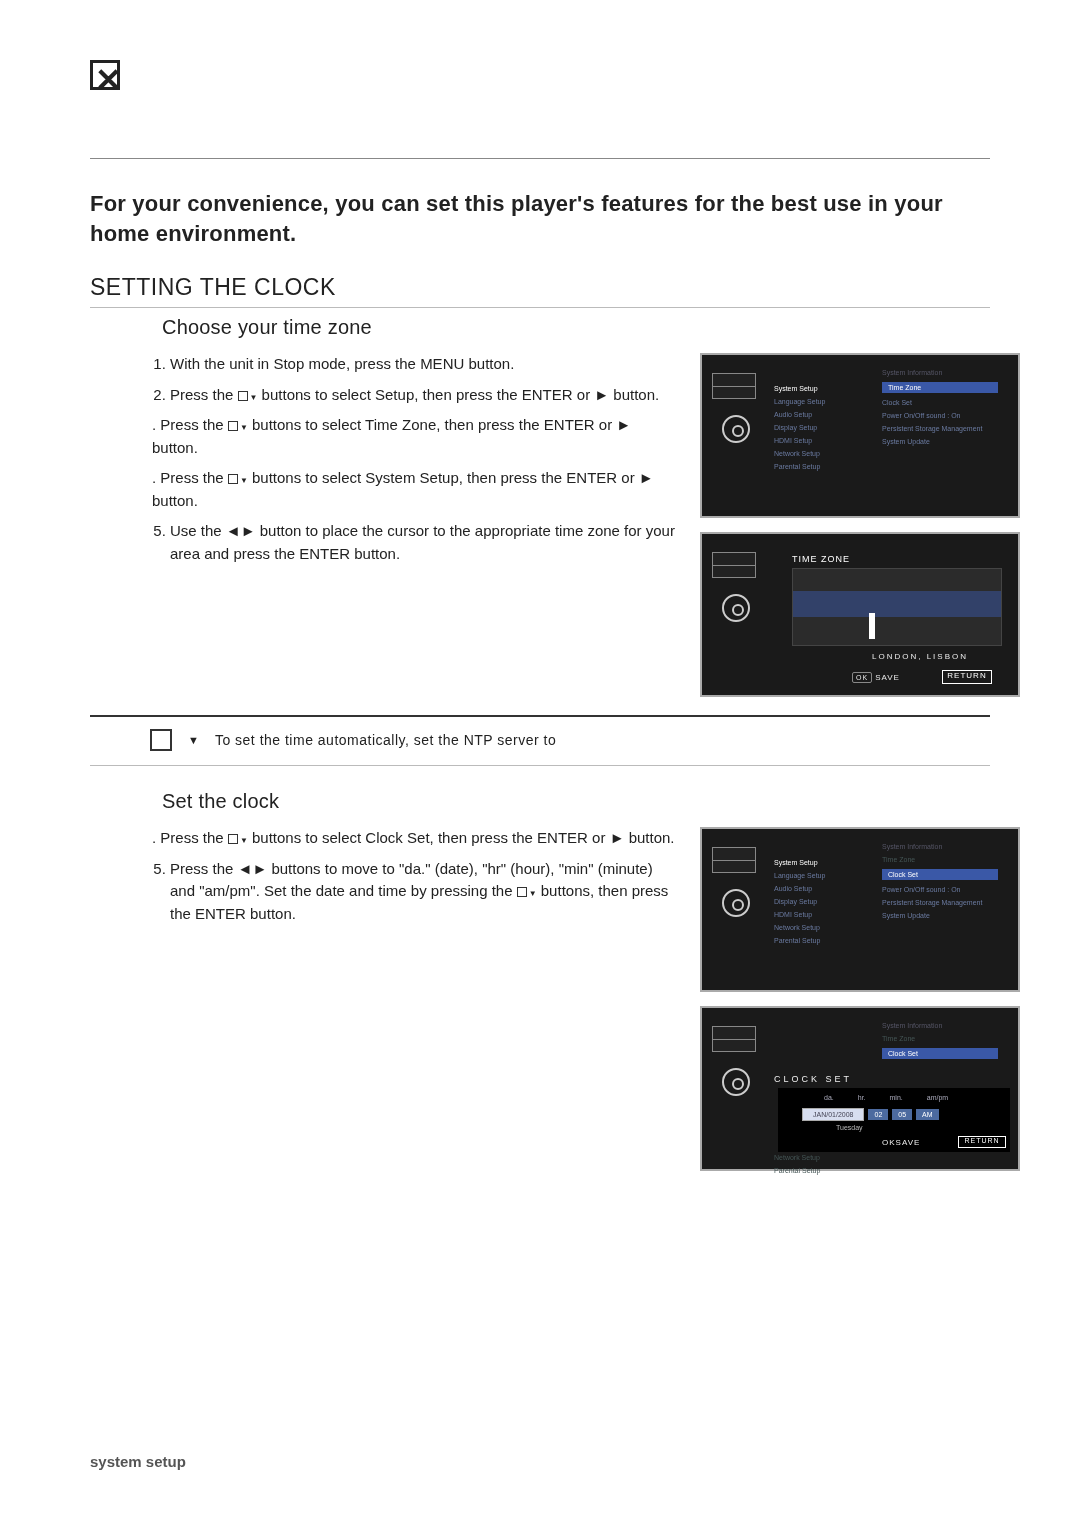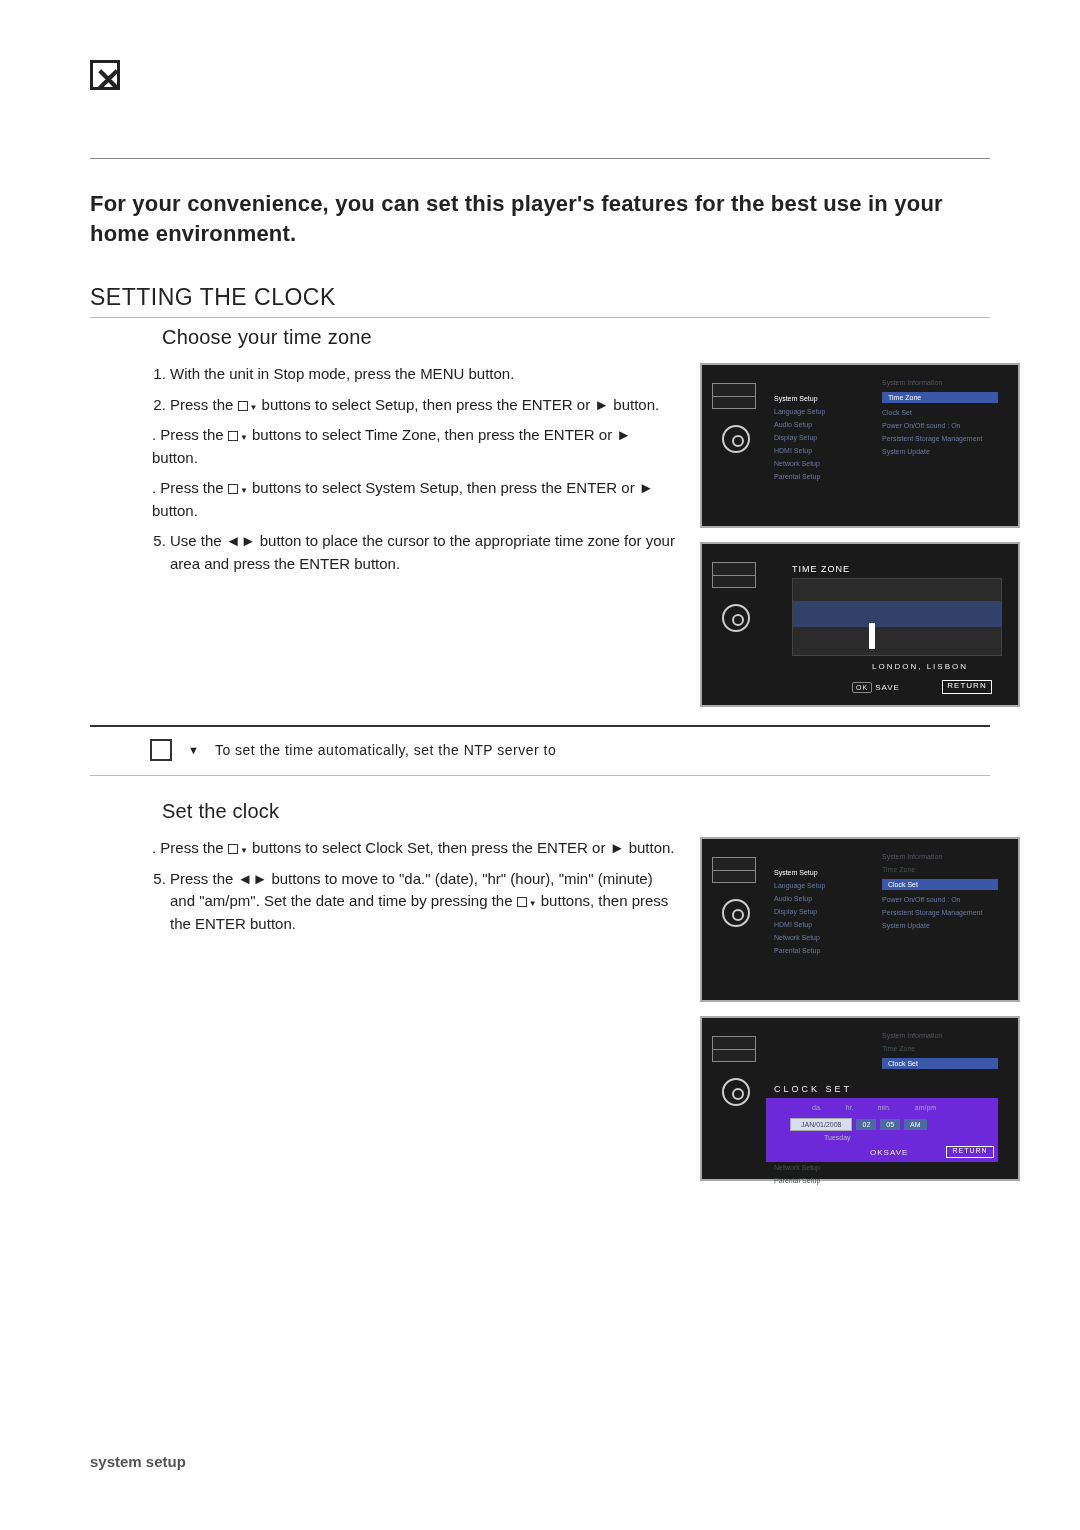--- a/index.html
+++ b/index.html
@@ -1,21 +1,21 @@
 <!DOCTYPE html>
 <html><head>
   <meta charset="utf-8">
   <style>
     * { box-sizing: border-box; margin: 0; padding: 0; }
     body { font-family: Arial, Helvetica, sans-serif; background: #fff; color: #222; width: 1080px; height: 1530px; position: relative; padding: 60px 90px 40px 90px; }
     .hr-top { border-bottom: 1px solid #888; margin: 60px 0 30px 0; }
     .icon-square { width: 30px; height: 30px; border: 3px solid #222; display: inline-block; position: relative; margin-bottom: 8px; vertical-align: bottom; }
     .icon-square::after { content: ''; position: absolute; left: -4px; top: -4px; width: 38px; height: 38px; border-left: 3px solid transparent; }
     .icon-x { position: absolute; left: 2px; top: -2px; font-size: 32px; font-weight: bold; }
-    .intro { font-size: 22px; font-weight: bold; line-height: 1.35; margin-bottom: 36px; letter-spacing: 0.2px; }
+    .intro { font-size: 22px; font-weight: bold; line-height: 1.35; margin-bottom: 26px; letter-spacing: 0.2px; }
     .section-title { font-size: 23px; letter-spacing: 0.5px; border-bottom: 1px solid #bbb; padding-bottom: 6px; font-weight: 300; }
     .subsection-title { font-size: 20px; margin: 8px 0 14px 72px; font-weight: 400; letter-spacing: 0.2px; }
     .content-row { display: flex; gap: 20px; margin-bottom: 14px; }
     .content-left { flex: 1; padding-left: 60px; font-size: 15px; line-height: 1.5; }
     .content-right { width: 290px; display: flex; flex-direction: column; gap: 14px; }
     .content-left ol { list-style: decimal; padding-left: 20px; }
     .content-left ol li { margin-bottom: 8px; }
     .content-left .sub { margin-left: 0; }
     .note-row { display: flex; align-items: center; border-top: 2px solid #333; border-bottom: 1px solid #bbb; padding: 12px 0 14px 60px; margin: 18px 0 24px 0; gap: 16px; }
     .note-icon { width: 22px; height: 22px; border: 2px solid #333; display: inline-flex; align-items: center; justify-content: center; font-size: 13px; }
@@ -39,21 +39,21 @@
     .osd2 .title { position:absolute; left: 90px; top: 20px; color:#fff; font-size: 9px; letter-spacing:1px; }
     .osd2 .mapbox { position:absolute; left: 90px; top: 34px; width: 210px; height: 78px; background:#2b2b2b; border:1px solid #444; }
     .osd2 .strip { position:absolute; left:0; top:22px; width:100%; height:26px; background:#3a58a7; opacity:.5; }
     .osd2 .wtick { position:absolute; left:76px; top:44px; width:6px; height:26px; background:#fff; }
     .osd2 .city { position:absolute; left: 170px; top: 118px; color:#eaeaea; letter-spacing:2px; font-size:8px; }
     .osd2 .save { position:absolute; left: 150px; top: 138px; color:#eaeaea; font-size:8px; letter-spacing:1px; }
     .osd2 .rtnbtn { position:absolute; left: 240px; top: 136px; width: 50px; height: 14px; border:1px solid #fff; color:#fff; text-align:center; font-size:8px; letter-spacing:1px; }
     .osd2 .okbadge { display:inline-block; padding:1px 3px; border:1px solid #888; border-radius:2px; margin-right:3px; font-size:7px; }
 
     .osd4 .clkhdr { position: absolute; left: 72px; top: 66px; letter-spacing:3px; font-size:9px; color:#eee; }
-    .osd4 .clkpanel { position:absolute; left:64px; top:80px; width:232px; height:64px; background:#6d28d9; }
+    .osd4 .clkpanel { position:absolute; left:76px; top:80px; width:232px; height:64px; background:#000000; }
     .osd4 .row1 { position:absolute; left:46px; top:6px; color:#aab; font-size:7px; display:flex; gap:24px; }
     .osd4 .row2 { position:absolute; left:24px; top:20px; display:flex; gap:4px; align-items:center; }
     .osd4 .field { background:#4c6a9f; color:#fff; padding:2px 6px; font-size:7px; }
     .osd4 .field.da { background:#d7def0; color:#445; border:1px solid #aaa; padding:2px 10px; }
     .osd4 .row3 { position:absolute; left:58px; top:36px; color:#bbb; font-size:7px; }
     .osd4 .save2 { position:absolute; left:104px; top:50px; color:#eee; font-size:8px; letter-spacing:1px; }
     .osd4 .rtn2 { position:absolute; left:180px; top:48px; width:48px; height:12px; border:1px solid #fff; color:#fff; text-align:center; font-size:7px; letter-spacing:1px; }
 
     .menu-right span, .menu-left span { display:block; }
     .inline-box { display:inline-block; width:10px; height:10px; border:1px solid #333; vertical-align:middle; margin-right:1px; }

